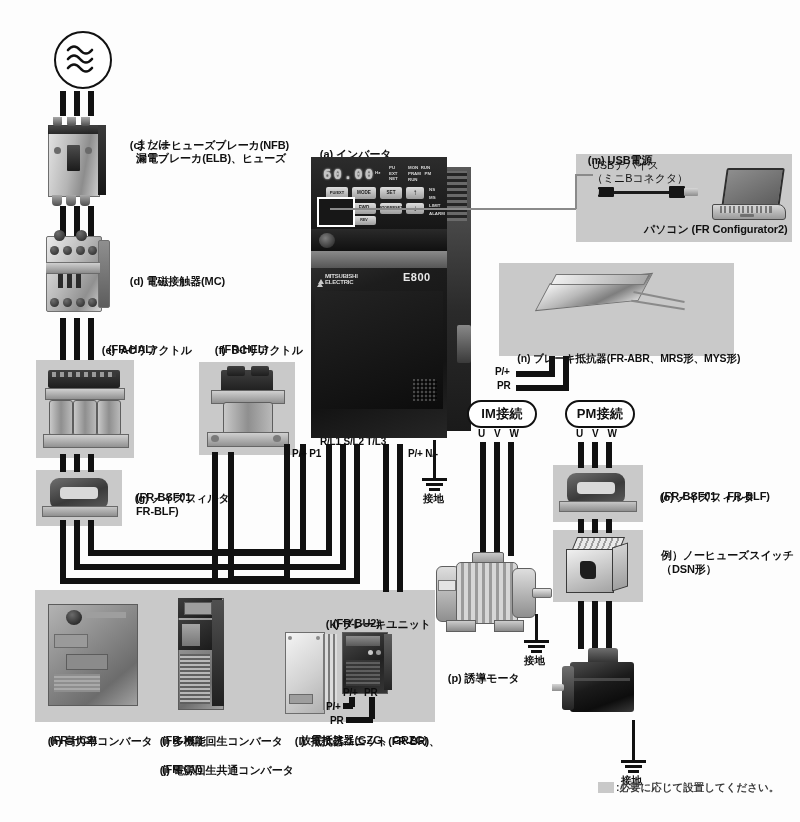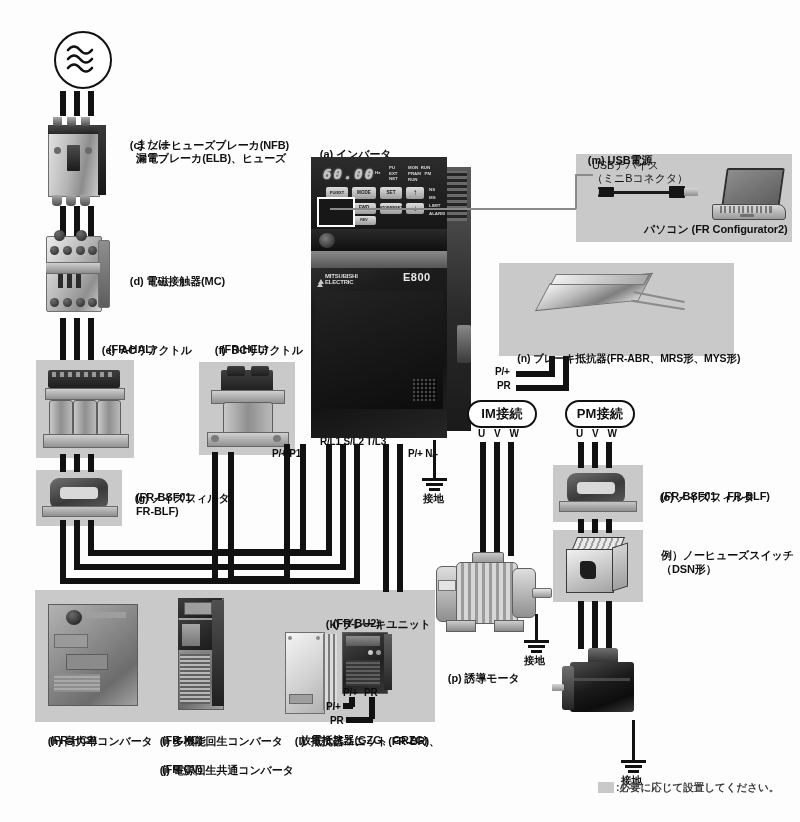--- a/index.html
+++ b/index.html
@@ -496,42 +496,42 @@
   <div class="wire wire-v" style="left:354px;top:444px;height:134px;"></div>
 
   <div class="wire wire-v" style="left:284px;top:444px;height:138px;"></div>
   <div class="wire wire-v" style="left:300px;top:444px;height:110px;"></div>
   <div class="wire wire-h" style="left:212px;top:549px;width:92px;"></div>
   <div class="wire wire-h" style="left:228px;top:576px;width:60px;"></div>
 
   <div class="wire wire-v" style="left:383px;top:444px;height:148px;"></div>
   <div class="wire wire-v" style="left:397px;top:444px;height:148px;"></div>
 
-  <div class="term" style="left:272px;top:448px;">P/+ P1</div>
+  <div class="term" style="left:292px;top:448px;">P/+ P1</div>
   <div class="term" style="left:320px;top:436px;">R/L1 S/L2 T/L3</div>
   <div class="term" style="left:408px;top:448px;">P/+ N/-</div>
 
   <div class="gnd-stem" style="left:433px;top:440px;height:40px;"></div>
   <div class="gnd-l1" style="left:422px;top:478px;width:25px;"></div>
   <div class="gnd-l2" style="left:426px;top:483px;width:17px;"></div>
   <div class="gnd-l3" style="left:429px;top:488px;width:11px;"></div>
   <div class="gnd-txt" style="left:423px;top:492px;">接地</div>
 
   <div class="lbl" style="left:308px;top:132px;">
     <span>(a)</span> <span>インバータ</span>
   </div>
 
   <div class="inv-wrap" style="left:311px;top:157px;width:170px;height:281px;">
 
     <div class="inv-side" style="left:134px;top:10px;width:26px;height:264px;"></div>
     <div class="abs" style="left:136px;top:14px;width:20px;height:50px;background:repeating-linear-gradient(0deg,#6a6a6a 0 3px,#252525 3px 6px);"></div>
     <div class="abs" style="left:146px;top:168px;width:14px;height:38px;background:linear-gradient(180deg,#888,#3a3a3a);border-radius:2px;"></div>
 
     <div class="inv-panel" style="left:0px;top:0px;width:136px;height:72px;">
-      <div class="seg" style="left:12px;top:9px;font-style:italic;">60.00</div>
+      <div class="seg" style="left:12px;top:9px;">60.00</div>
       <div class="led-txt" style="left:64px;top:13px;">Hz</div>
       <div class="led-txt" style="left:78px;top:8px;">PU
 EXT
 NET</div>
       <div class="led-txt" style="left:97px;top:8px;">MON  RUN</div>
       <div class="led-txt" style="left:97px;top:14px;">PRAM   PM</div>
       <div class="led-txt" style="left:97px;top:20px;">RUN</div>
 
       <div class="keycap" style="left:15px;top:30px;width:22px;height:12px;white-space:pre;font-size:4px;">PU/EXT</div>
       <div class="keycap" style="left:41px;top:30px;width:24px;height:12px;">MODE</div>

